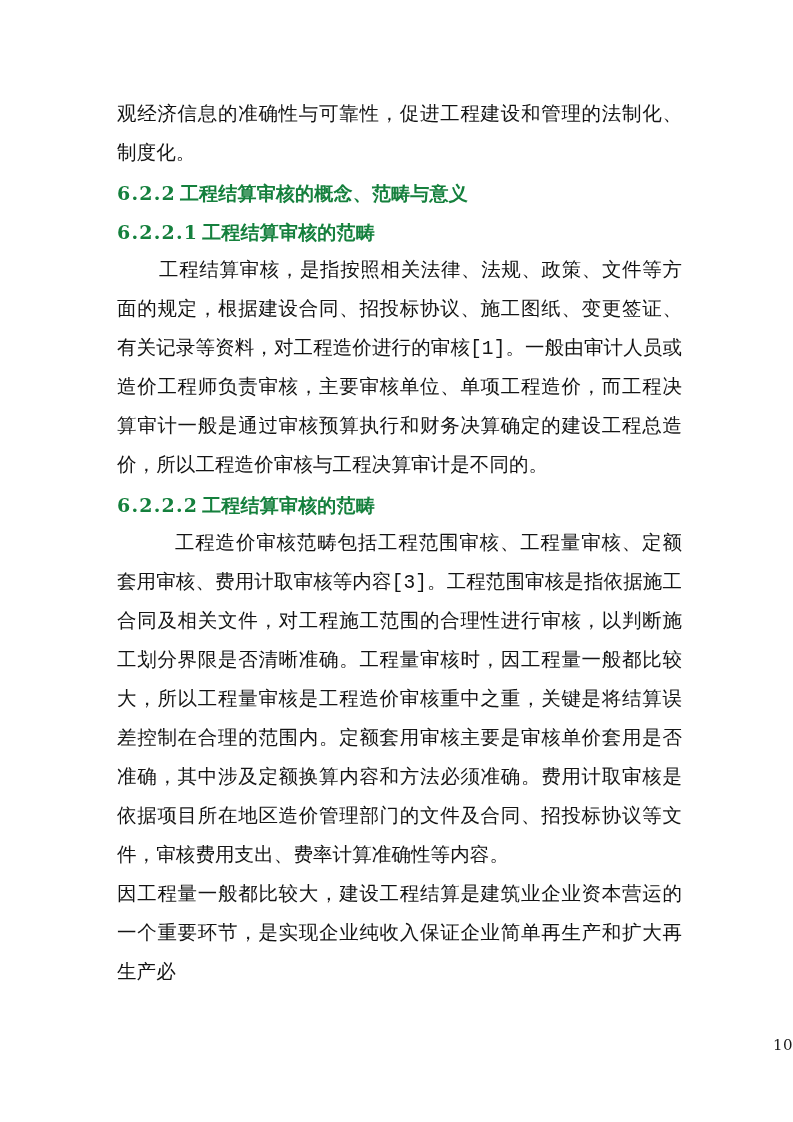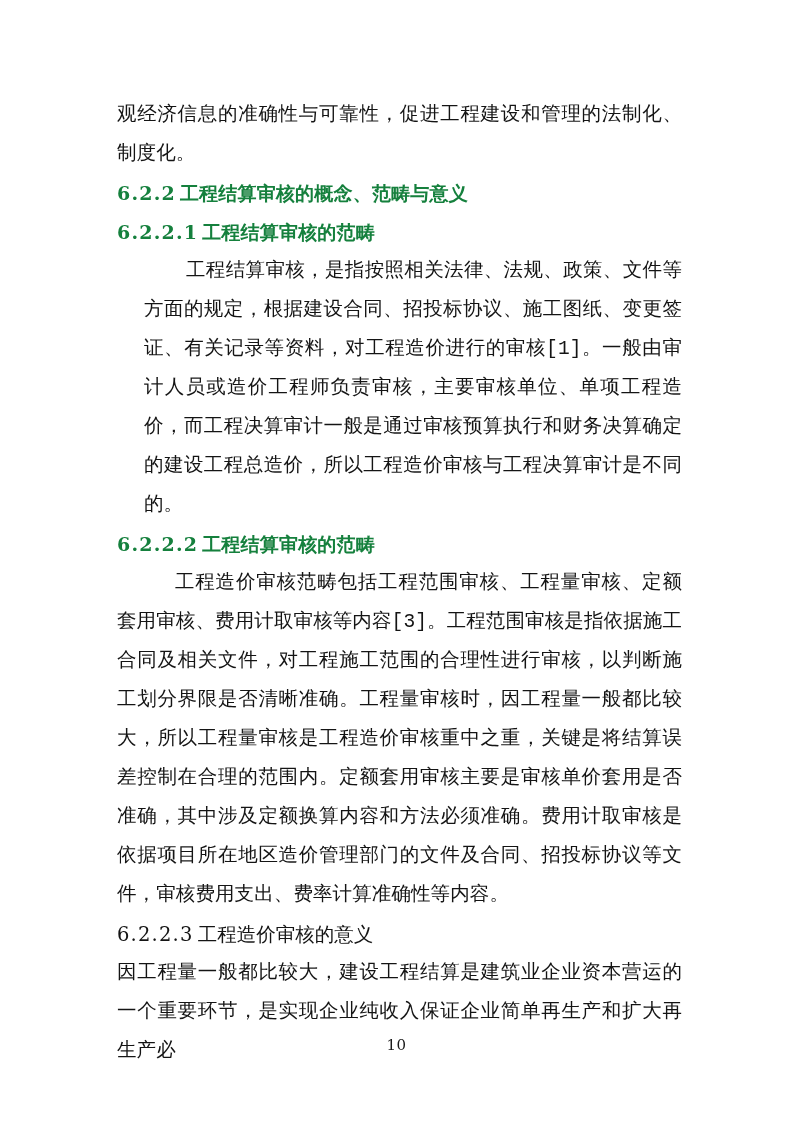--- a/index.html
+++ b/index.html
@@ -31,21 +31,21 @@
     font-family: Liberation Mono, monospace;
     font-size: 19.5px;
     line-height: 39px;
     color: #141414;
     text-align: justify;
     text-justify: inter-ideograph;
     margin: 0;
     letter-spacing: 0.1px;
     word-break: break-all;
   }
-  .para.indent-2 { text-indent: 42px; margin-left: 27px; }
+  .para.indent-2 { text-indent: 42px; }
   .para.indent-3 { text-indent: 58px; }
   .para.indent-0 { text-indent: 0; }
 
   
   .heading-bold {
     font-family: "DejaVu Sans", "Liberation Sans", sans-serif;
     font-size: 19px;
     font-weight: bold;
     line-height: 39px;
     color: #15803d;
@@ -71,21 +71,21 @@
   }
   .heading-plain .num {
     letter-spacing: 1.2px;
     margin-right: 4px;
   }
   .page-number {
     position: absolute;
     left: 0;
     top: 1036px;
     width: 793px;
-    text-align: center;
+    text-align: right;
     font-family: "DejaVu Serif", "Liberation Serif", serif;
     font-size: 15px;
     color: #1a1a1a;
     letter-spacing: 0.5px;
   }
 </style>
 </head>
 <body>
 
 <div class="page">
@@ -97,21 +97,20 @@
     <h2 class="heading-bold"><span class="num">6.2.2</span><span>工程结算审核的概念、范畴与意义</span></h2>
 
     <h3 class="heading-bold"><span class="num">6.2.2.1</span><span>工程结算审核的范畴</span></h3>
 
     <p class="para indent-2">工程结算审核，是指按照相关法律、法规、政策、文件等方面的规定，根据建设合同、招投标协议、施工图纸、变更签证、有关记录等资料，对工程造价进行的审核[1]。一般由审计人员或造价工程师负责审核，主要审核单位、单项工程造价，而工程决算审计一般是通过审核预算执行和财务决算确定的建设工程总造价，所以工程造价审核与工程决算审计是不同的。</p>
 
     <h3 class="heading-bold"><span class="num">6.2.2.2</span><span>工程结算审核的范畴</span></h3>
 
     <p class="para indent-3">工程造价审核范畴包括工程范围审核、工程量审核、定额套用审核、费用计取审核等内容[3]。工程范围审核是指依据施工合同及相关文件，对工程施工范围的合理性进行审核，以判断施工划分界限是否清晰准确。工程量审核时，因工程量一般都比较大，所以工程量审核是工程造价审核重中之重，关键是将结算误差控制在合理的范围内。定额套用审核主要是审核单价套用是否准确，其中涉及定额换算内容和方法必须准确。费用计取审核是依据项目所在地区造价管理部门的文件及合同、招投标协议等文件，审核费用支出、费率计算准确性等内容。</p>
 
-    <h3 class="heading-plain"><span class="num">6.2.2.3</span><span>工程造价审核的意义</span></h3>
 
     <p class="para indent-0">因工程量一般都比较大，建设工程结算是建筑业企业资本营运的一个重要环节，是实现企业纯收入保证企业简单再生产和扩大再生产必</p>
 
   </div>
 
   <div class="page-number">10</div>
 
 </div>
 
 </body></html>

